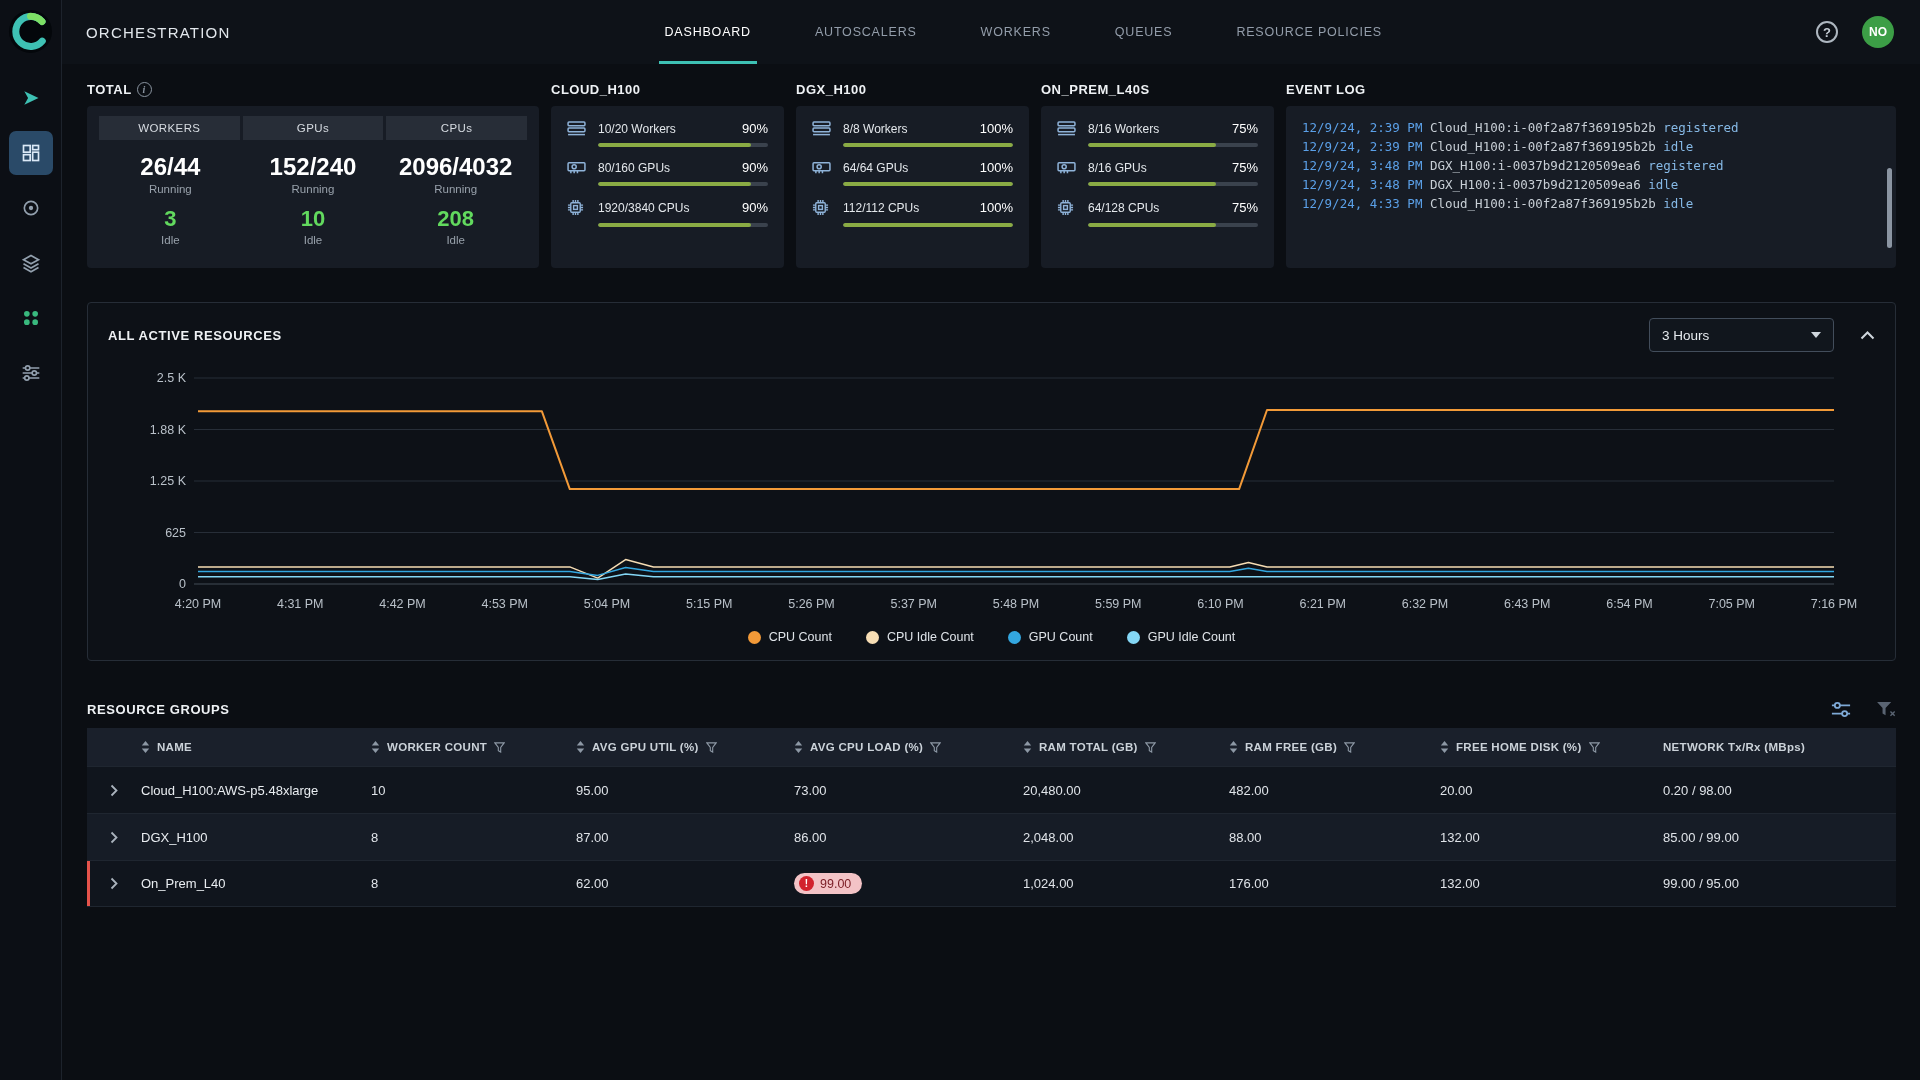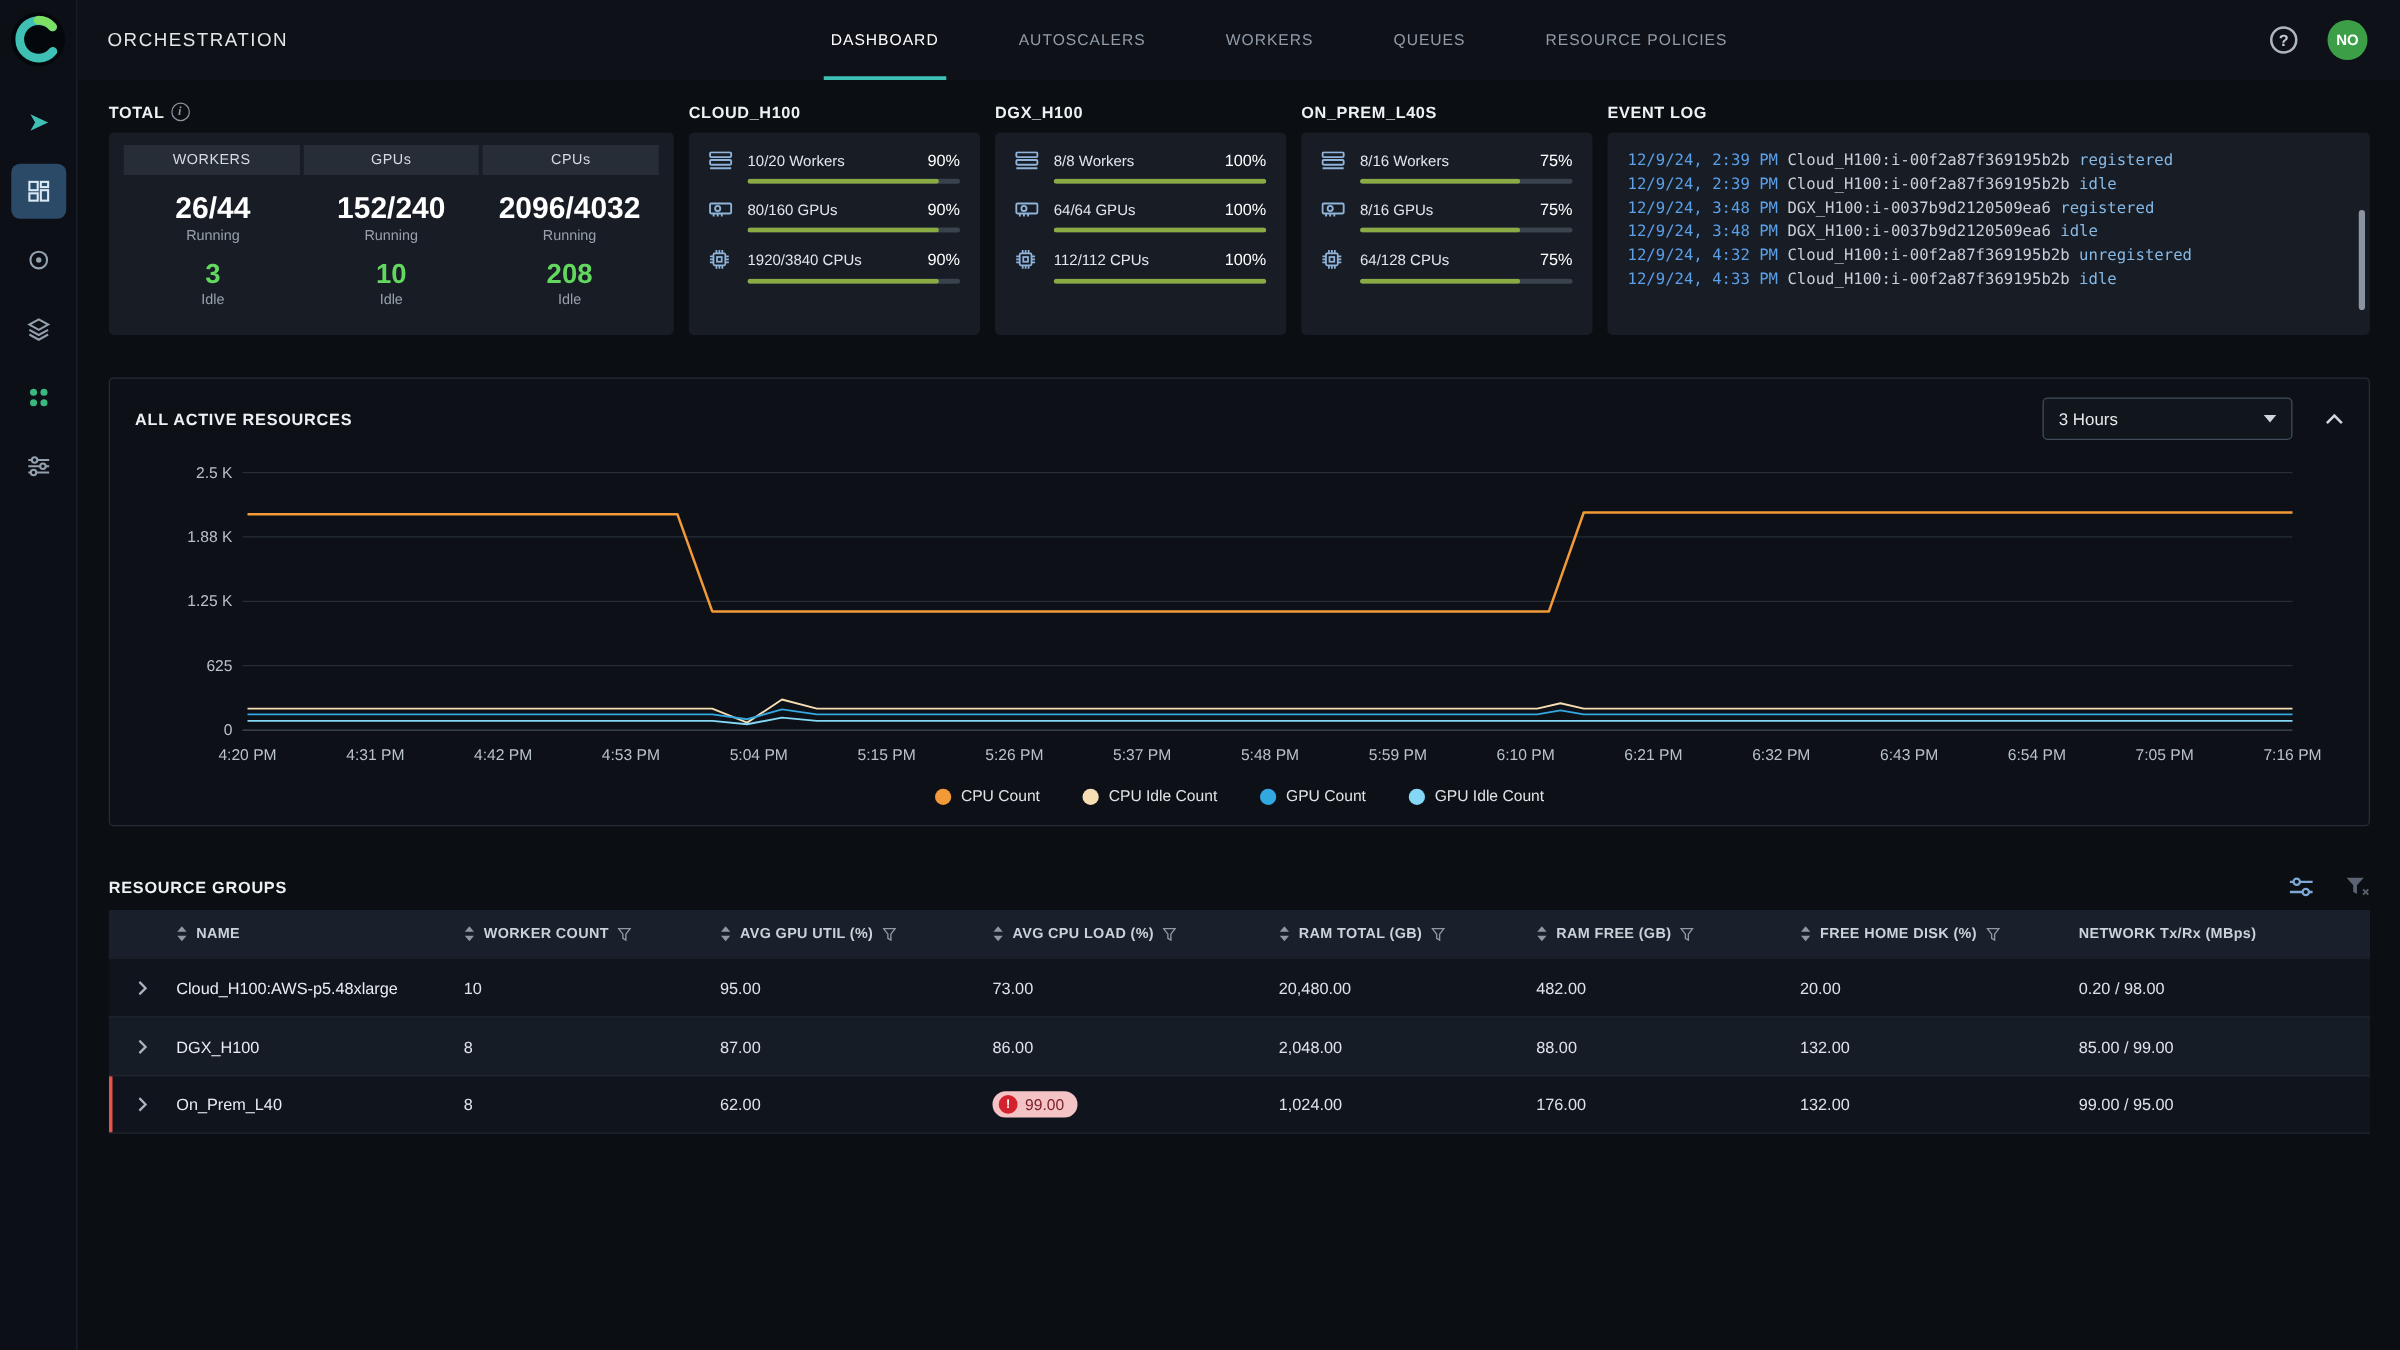--- a/index.html
+++ b/index.html
@@ -66,21 +66,21 @@
   .log-time { color: #5ba0e8; text-align: right; }
   .log-host { color: #c8cfd6; }
   .log-status { color: #86b9e6; }
   .log-scrollbar { position: absolute; right: 4px; top: 62px; width: 5px; height: 80px;
     background: #8b95a2; border-radius: 3px; cursor: pointer; }
 
   
   .chart-panel { border: 1px solid #262d37; background: #0d1117; margin-bottom: 40px; }
   .chart-head { display: flex; align-items: center; padding: 15px 20px 12px; }
   .chart-title { font-size: 13px; font-weight: bold; letter-spacing: .6px; color: #eef1f4; }
-  .range-select { margin-left: auto; width: 200px; height: 34px; border: 1px solid #424d5b; border-radius: 4px;
+  .range-select { margin-left: auto; width: 185px; height: 34px; border: 1px solid #424d5b; border-radius: 4px;
     background: #11161d; display: flex; align-items: center; padding: 0 12px; font-size: 13.5px; color: #e6eaee; cursor: pointer; }
   .range-caret { margin-left: auto; width: 0; height: 0; border-left: 5px solid transparent;
     border-right: 5px solid transparent; border-top: 6px solid #cfd6dd; }
   .collapse-btn { margin-left: 26px; cursor: pointer; display: flex; align-items: center; }
   #chart-svg { display: block; margin: 2px auto 0; }
   .legend { display: flex; justify-content: center; gap: 34px; padding: 12px 0 16px; }
   .legend-item { display: flex; align-items: center; gap: 8px; font-size: 12.5px; color: #dfe4e9; }
   .legend-dot { width: 13px; height: 13px; border-radius: 50%; }
 
   
@@ -374,21 +374,20 @@
             </div></div>
 
         <div class="stat-block">
           <div class="blk-title">EVENT LOG</div>
           <div class="panel stat-panel eventlog">
             <div id="log-entries">
                 <div><span class="log-time">12/9/24, 2:39 PM</span> <span class="log-host">Cloud_H100:i-00f2a87f369195b2b</span> <span class="log-status">registered</span></div>
                 <div><span class="log-time">12/9/24, 2:39 PM</span> <span class="log-host">Cloud_H100:i-00f2a87f369195b2b</span> <span class="log-status">idle</span></div>
                 <div><span class="log-time">12/9/24, 3:48 PM</span> <span class="log-host">DGX_H100:i-0037b9d2120509ea6</span> <span class="log-status">registered</span></div>
                 <div><span class="log-time">12/9/24, 3:48 PM</span> <span class="log-host">DGX_H100:i-0037b9d2120509ea6</span> <span class="log-status">idle</span></div>
-                <div><span class="log-time">12/9/24, 4:32 PM</span> <span class="log-host">Cloud_H100:i-00f2a87f369195b2b</span> <span class="log-status">unregistered</span></div>
                 <div><span class="log-time">12/9/24, 4:33 PM</span> <span class="log-host">Cloud_H100:i-00f2a87f369195b2b</span> <span class="log-status">idle</span></div>
               </div>
             <div class="log-scrollbar"></div>
           </div>
         </div>
       </section>
 
       <section class="panel chart-panel">
         <div class="chart-head">
           <div class="chart-title">ALL ACTIVE RESOURCES</div>

